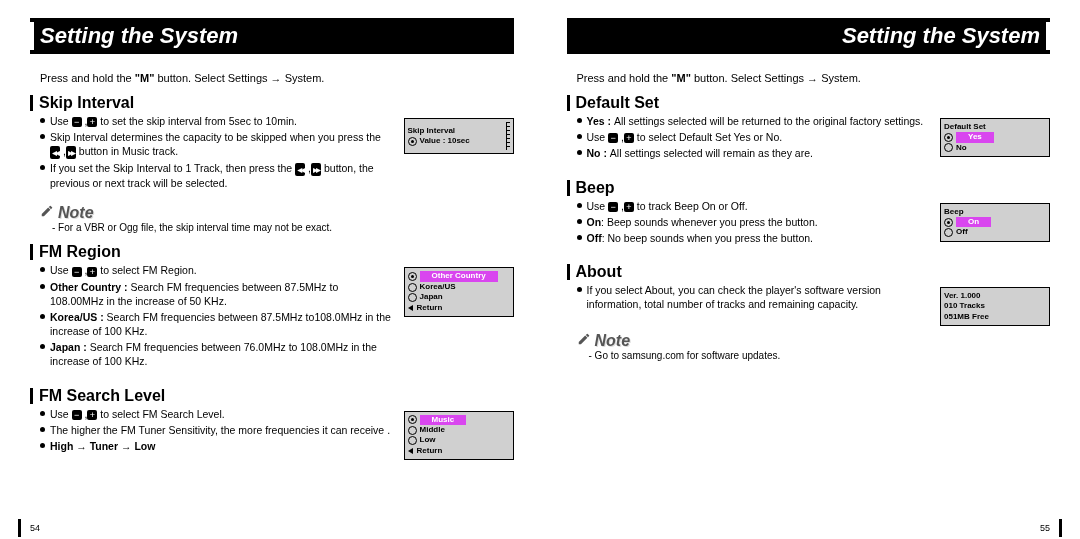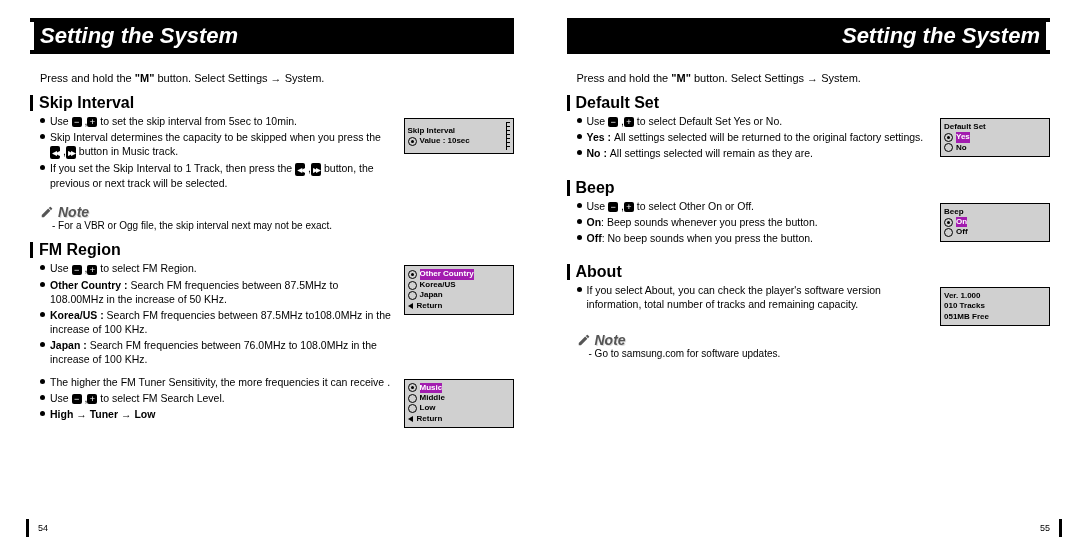--- a/index.html
+++ b/index.html
@@ -96,24 +96,24 @@
     left: 0;
     top: 4px;
     width: 5px;
     height: 5px;
     background: #000;
     border-radius: 50%;
   }
   .note-label {
     font-weight: bold;
     font-style: italic;
-    font-size: 14px;
+    font-size: 16px;
     margin: 6px 0 0 10px;
     display: flex;
-    align-items: center;
+    align-items: flex-start;
     gap: 4px;
     color: #555;
     text-shadow: 1px 1px 0 #ddd;
   }
   .note-label svg { width: 14px; height: 14px; }
   .note-text {
     font-size: 10px;
     margin: 0 0 6px 22px;
   }
   .screen {
@@ -127,23 +127,23 @@
     margin-top: 4px;
     flex-shrink: 0;
   }
   .screen .row {
     display: flex;
     align-items: center;
     white-space: nowrap;
     line-height: 1.3;
   }
   .screen .hl {
-    background: #a21caf;
+    background: #d946ef;
     color: #fff;
-    padding: 0 0;
+    padding: 0 12px;
   }
   .screen .radio {
     display: inline-flex;
     width: 7px;
     height: 7px;
     border: 1px solid #000;
     border-radius: 50%;
     justify-content: center;
     align-items: center;
     margin-right: 3px;
@@ -197,21 +197,21 @@
     background:#000;
     color:#fff;
     padding: 0 2px;
     border-radius:2px;
   }
   .pagenum {
     position: absolute;
     bottom: 6px;
     font-size: 9px;
   }
-  .page.left .pagenum { left: 38px; }
+  .page.left .pagenum { left: 30px; }
   .page.right .pagenum { right: 30px; }
   .page.left .pagenum::before {
     content:"";
     position:absolute;
     left:-12px; top:-4px; bottom:-4px;
     width:3px; background:#000;
   }
   .page.right .pagenum::after {
     content:"";
     position:absolute;
@@ -259,21 +259,21 @@
         </div>
         <div class="ruler"></div>
       </div>
     </div>
     <div class="note-label">
       <svg viewBox="0 0 24 24">
           <path fill="#555" d="M3 17.25V21h3.75L17.81 9.94l-3.75-3.75L3 17.25zM20.71 7.04a1 1 0 0 0 0-1.41l-2.34-2.34a1 1 0 0 0-1.41 0l-1.83 1.83 3.75 3.75 1.83-1.83z"></path>
         </svg>
       <span>Note</span>
     </div>
-    <div class="note-text">- For a VBR or Ogg file, the skip interval next may not be exact.</div>
+    <div class="note-text">- For a VBR or Ogg file, the skip interval time may not be exact.</div>
 
     <div class="section-head">
         <span>FM Region</span>
       </div>
     <div class="section-body">
       <ul class="bullets">
         <li><span>Use </span><span class="inline-icons"><span class="btn-icon minus">−</span> ,<span class="btn-icon plus">+</span></span><span> to select FM Region.</span></li>
         <li><b class="strong">Other Country : </b><span>Search FM frequencies between 87.5MHz to 108.00MHz in the increase of 50 KHz.</span></li>
         <li><b class="strong">Korea/US : </b><span>Search FM frequencies between 87.5MHz to108.0MHz in the increase of 100 KHz.</span></li>
         <li><b class="strong">Japan : </b><span>Search FM frequencies between 76.0MHz to 108.0MHz in the increase of 100 KHz.</span></li>
@@ -291,24 +291,27 @@
             <span class="radio"></span>
             <span>Japan</span>
           </div>
         <div class="row">
             <span class="ret"></span>
             <span>Return</span>
           </div>
       </div>
     </div>
 
-    <div class="section-body">
-      <ul class="bullets">
+    <div class="section-head">
+        <span>FM Search Level</span>
+      </div>
+    <div class="section-body">
+      <ul class="bullets">
+        <li><span>Use </span><span class="inline-icons"><span class="btn-icon minus">−</span> ,<span class="btn-icon plus">+</span></span><span> to select FM Search Level.</span></li>
         <li><span>The higher the FM Tuner Sensitivity, the more frequencies it can receive .</span></li>
-        <li><span>Use </span><span class="inline-icons"><span class="btn-icon minus">−</span> ,<span class="btn-icon plus">+</span></span><span> to select FM Search Level.</span></li>
         <li><b class="strong">High → Tuner → Low</b></li>
       </ul>
       <div class="screen">
         <div class="row">
             <span class="radio sel"></span>
             <span class="hl">Music</span>
           </div>
         <div class="row">
             <span class="radio"></span>
             <span>Middle</span>
@@ -333,43 +336,43 @@
     </div>
     <div class="intro">
       <span>Press and hold the </span><b class="strong">"M"</b><span> button. Select Settings → System.</span>
     </div>
 
     <div class="section-head">
         <span>Default Set</span>
       </div>
     <div class="section-body">
       <ul class="bullets">
+        <li><b class="strong">Yes : </b><span>All settings selected will be returned to the original factory settings.</span></li>
         <li><span>Use </span><span class="inline-icons"><span class="btn-icon minus">−</span> ,<span class="btn-icon plus">+</span></span><span> to select Default Set Yes or No.</span></li>
-        <li><b class="strong">Yes : </b><span>All settings selected will be returned to the original factory settings.</span></li>
         <li><b class="strong">No : </b><span>All settings selected will remain as they are.</span></li>
       </ul>
       <div class="screen">
         <div class="row">Default Set</div>
         <div class="row">
             <span class="radio sel"></span>
             <span class="hl">Yes</span>
           </div>
         <div class="row">
             <span class="radio"></span>
             <span>No</span>
           </div>
       </div>
     </div>
 
     <div class="section-head">
         <span>Beep</span>
       </div>
     <div class="section-body">
       <ul class="bullets">
-        <li><span>Use </span><span class="inline-icons"><span class="btn-icon minus">−</span> ,<span class="btn-icon plus">+</span></span><span> to select Other On or Off.</span></li>
+        <li><span>Use </span><span class="inline-icons"><span class="btn-icon minus">−</span> ,<span class="btn-icon plus">+</span></span><span> to track Beep On or Off.</span></li>
         <li><b class="strong">On</b><span>: Beep sounds whenever you press the button.</span></li>
         <li><b class="strong">Off</b><span>: No beep sounds when you press the button.</span></li>
       </ul>
       <div class="screen">
         <div class="row">Beep</div>
         <div class="row">
             <span class="radio sel"></span>
             <span class="hl">On</span>
           </div>
         <div class="row">

